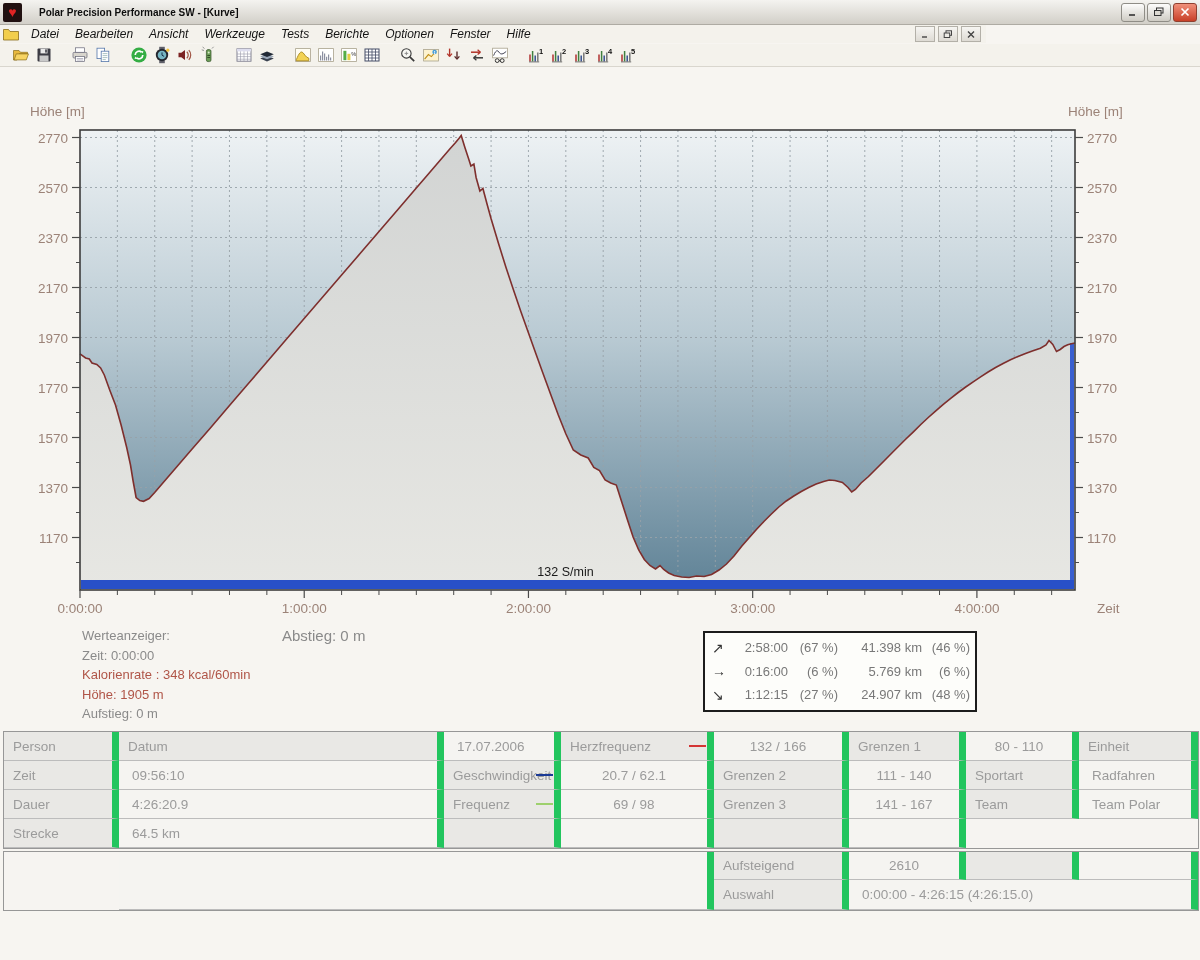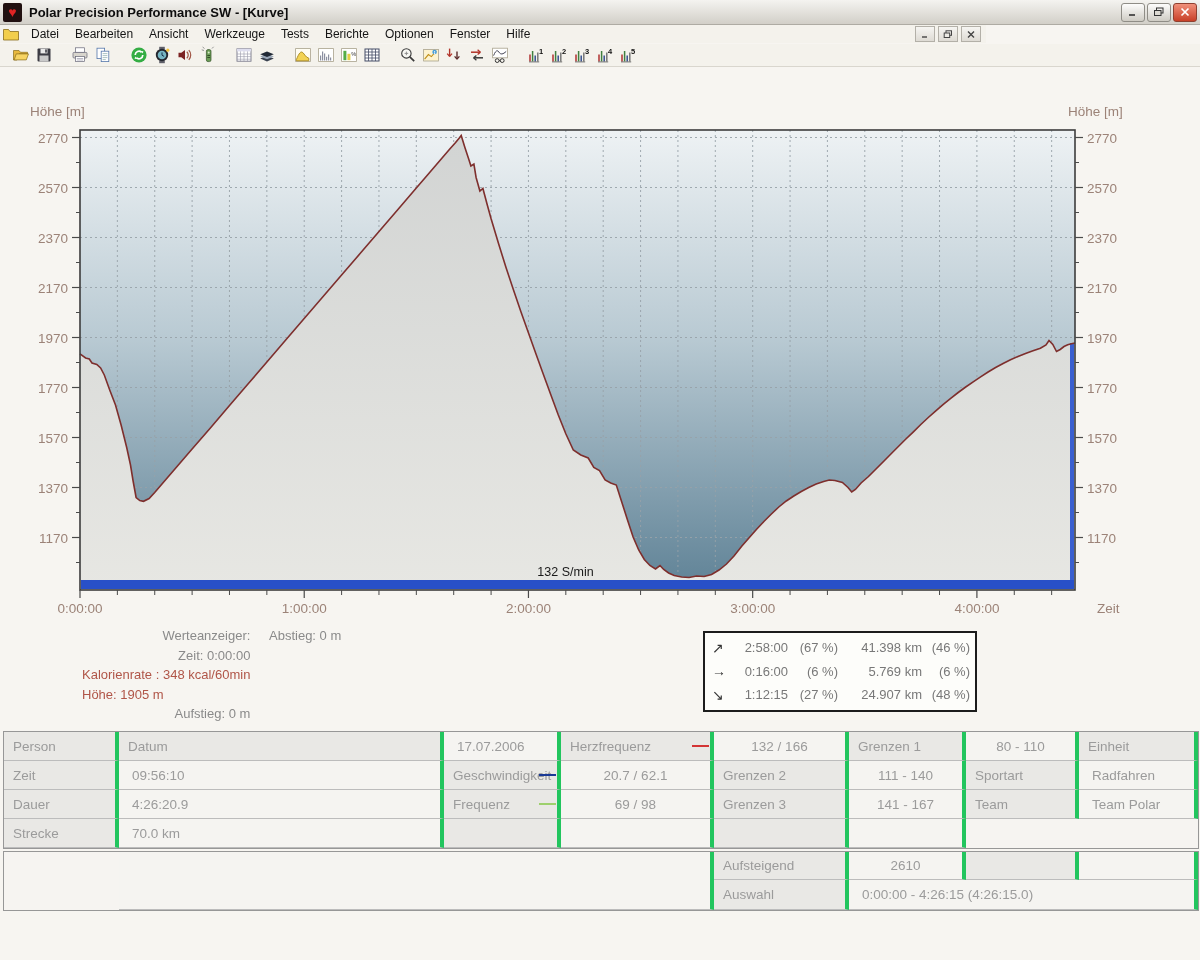--- a/index.html
+++ b/index.html
@@ -5,30 +5,30 @@
   html,body{margin:0;padding:0;background:#f7f5f1;}
   #app{position:relative;width:1200px;height:960px;background:#f7f5f1;overflow:hidden;
        font-family:"Liberation Sans",sans-serif;-webkit-font-smoothing:antialiased;}
 
   
   .titlebar{position:absolute;left:0;top:0;width:1200px;height:24px;
     background:linear-gradient(#f4f3f0,#d2cfc8);border-bottom:1px solid #aeaba3;
     display:flex;align-items:center;}
   .app-icon{width:19px;height:19px;margin-left:3px;background:#201010;border-radius:2px;
     color:#e02424;font-size:14px;line-height:19px;text-align:center;flex:0 0 auto;}
-  .title-text{font-weight:bold;font-size:13px;color:#0d0d0d;margin-left:7px;white-space:nowrap;}
+  .title-text{font-weight:bold;font-size:10px;color:#0d0d0d;margin-left:17px;white-space:nowrap;}
   .winbtns{margin-left:auto;display:flex;gap:2px;margin-right:3px;}
   .wbtn{width:22px;height:17px;border:1px solid #8f8d86;border-radius:3px;
     background:linear-gradient(#fdfdfc,#cfccc4);display:flex;align-items:center;justify-content:center;}
   .wbtn.close{background:linear-gradient(#f0907a,#c84028);border-color:#8f4030;}
   .wbtn svg{width:12px;height:10px;}
 
   
   .menubar{position:absolute;left:0;top:25px;width:986px;height:18px;background:#f4f2ec;
-    display:flex;align-items:center;font-size:12px;color:#151515;}
+    display:flex;align-items:center;font-size:12px;color:#151515;font-style:italic;}
   .mdi-doc-icon{width:16px;height:13px;margin:0 4px 0 3px;flex:0 0 auto;}
   .menu-item{padding:0 8px;cursor:default;}
   .mdi-btns{margin-left:auto;display:flex;gap:3px;margin-right:5px;}
   .mdibtn{width:18px;height:14px;border:1px solid #b3b0a8;background:linear-gradient(#f6f5f2,#dedbd4);
     display:flex;align-items:center;justify-content:center;}
   .mdibtn svg{width:10px;height:9px;}
 
   
   .toolbar{position:absolute;left:0;top:44px;width:1200px;height:22px;background:#f4f2ec;
     border-bottom:1px solid #d9d6ce;display:flex;align-items:center;}
@@ -36,37 +36,37 @@
   .tbtn:first-child{margin-left:10px;}
   .tbtn.gap{margin-left:14px;}
   .tbtn svg{width:18px;height:18px;}
 
   
   #chart-svg{position:absolute;left:0;top:66px;}
   #chart-svg text{font-family:"Liberation Sans",sans-serif;}
 
   
   .value-panel{position:absolute;left:82px;top:626px;font-size:13px;line-height:19.5px;white-space:nowrap;}
-  .vp-gray{color:#8a8a8a;text-align:right;} .vp-red{color:#b05548;}
-  .abstieg{position:absolute;left:269px;top:626px;font-size:13px;line-height:19.5px;color:#8a8a8a;}
+  .vp-gray{color:#8a8a8a;} .vp-red{color:#b05548;}
+  .abstieg{position:absolute;left:282px;top:626px;font-size:15px;line-height:19.5px;color:#8a8a8a;}
 
   
   .stats-box{position:absolute;left:703px;top:631px;width:258px;border:2px solid #1c1c1c;
     background:#fdfdfa;padding:3px 5px 3px 7px;font-size:13px;color:#787878;}
   .stats-row{display:grid;grid-template-columns:20px 56px 50px 84px 48px;align-items:center;height:23.5px;}
   .stats-row .dir{color:#333;font-size:14px;}
   .stats-row .num{text-align:right;white-space:nowrap;}
 
   
   .dtable{position:absolute;left:3px;display:grid;background:#f6f4f1;
     grid-template-columns:115px 325px 117px 153px 135px 117px 113px 119px;
     border:1px solid #979797;font-size:13.5px;color:#9b9b9b;}
   .dtable-top{top:731px;grid-template-rows:29px 29px 29px 29px;}
   .dtable-bottom{top:851px;grid-template-rows:28px 30px;}
-  .cell{border-right:4px solid #22c55e;border-bottom:1px solid #bcbcbc;
+  .cell{border-right:7px solid #22c55e;border-bottom:1px solid #bcbcbc;
     display:flex;align-items:center;white-space:nowrap;overflow:hidden;position:relative;}
   .cell.lab{background:#e9e8e5;padding-left:9px;}
   .cell.val{background:#f5f4f1;padding-left:13px;}
   .cell.ctr{justify-content:center;padding-left:0;}
   .legline{position:absolute;right:1px;top:50%;width:17px;height:2px;margin-top:-1px;}
 </style>
 </head>
 <body>
 
 <div id="app">
@@ -532,21 +532,21 @@
       <span>Frequenz</span>
       <span class="legline" id="leg-fq" style="background: rgb(158, 208, 109);"></span>
       </div>
     <div class="cell val ctr">69 / 98</div>
     <div class="cell lab">Grenzen 3</div>
     <div class="cell val ctr">141 - 167</div>
 
     <div class="cell lab">Team</div>
     <div class="cell val">Team Polar</div>
     <div class="cell lab">Strecke</div>
-    <div class="cell val">70.0 km</div>
+    <div class="cell val">64.5 km</div>
     <div class="cell lab"></div>
     <div class="cell val"></div>
     <div class="cell lab"></div>
     <div class="cell val"></div>
   </div>
 
   <div class="dtable dtable-bottom">
     <div class="cell val" style="grid-column:2/5;grid-row:1/3"></div>
     <div class="cell lab" style="grid-column:5;grid-row:1">Aufsteigend</div>
     <div class="cell val ctr" style="grid-column:6;grid-row:1">2610</div>

